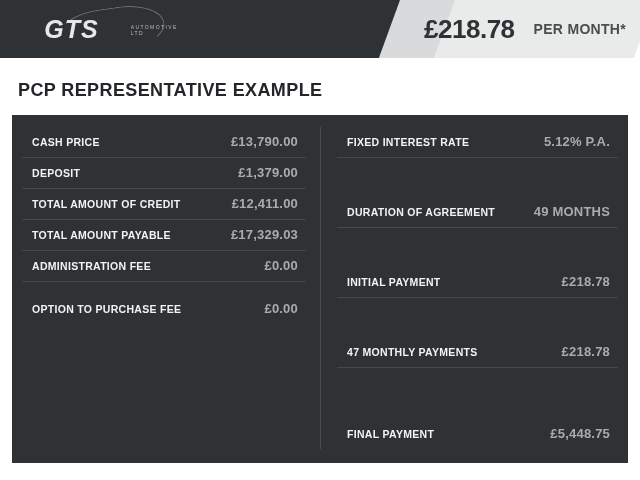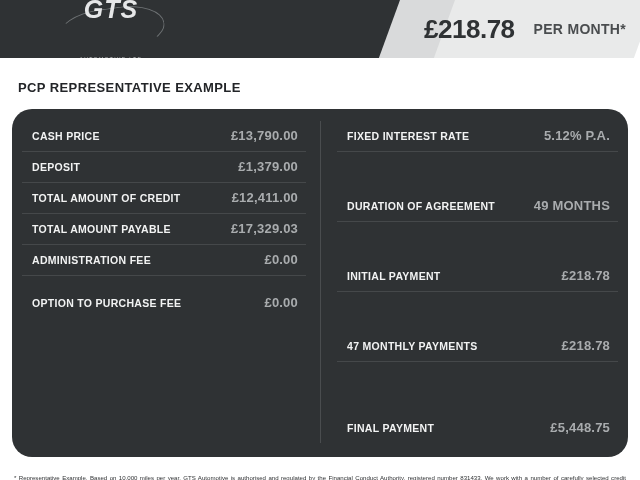--- a/index.html
+++ b/index.html
@@ -58,21 +58,21 @@
     transform: skewX(-20deg);
     transform-origin: top left;
   }
   .logo {
     position: absolute;
     left: 66px;
     top: 10px;
     width: 90px;
     height: 38px;
     display: flex;
-    flex-direction: column;
+    flex-direction: row;
     align-items: center;
     justify-content: center;
     gap: 32px;
   }
   .logo-gts {
     font-family: "Liberation Sans", sans-serif;
     font-weight: bold;
     font-style: italic;
     font-size: 25px;
     letter-spacing: 1px;
@@ -118,34 +118,33 @@
     font-weight: bold;
     color: #4a4d4f;
     margin-left: 7px;
     letter-spacing: 0.3px;
     padding-left: 12px;
   }
 
   
   .title {
     margin: 22px 0 0 18px;
-    font-size: 13px;
+    font-size: 18px;
     font-weight: bold;
     color: #232528;
     letter-spacing: 0.4px;
   }
 
   
   .panel {
     margin: 14px 12px 0 12px;
     background: #2f3234;
     padding: 12px 10px 14px 10px;
     display: flex;
     box-sizing: border-box;
-    border-radius: 20px;
   }
   .col {
     flex: 1 1 50%;
     display: flex;
     flex-direction: column;
     box-sizing: border-box;
   }
   .col.left {
     padding-right: 14px;
   }

